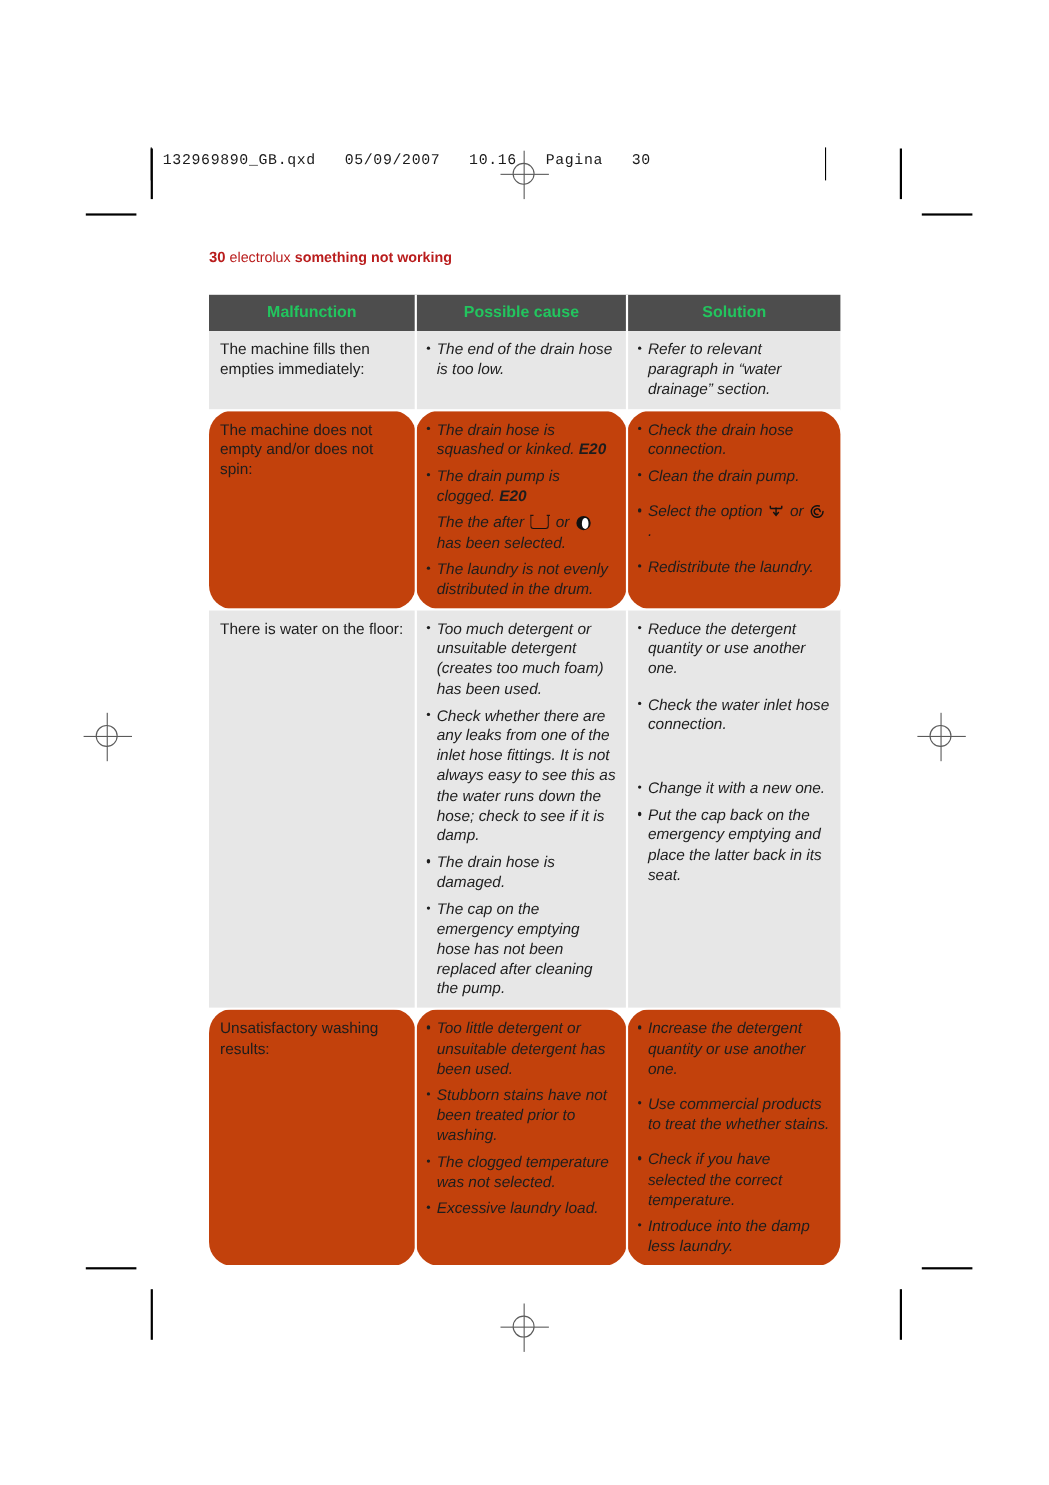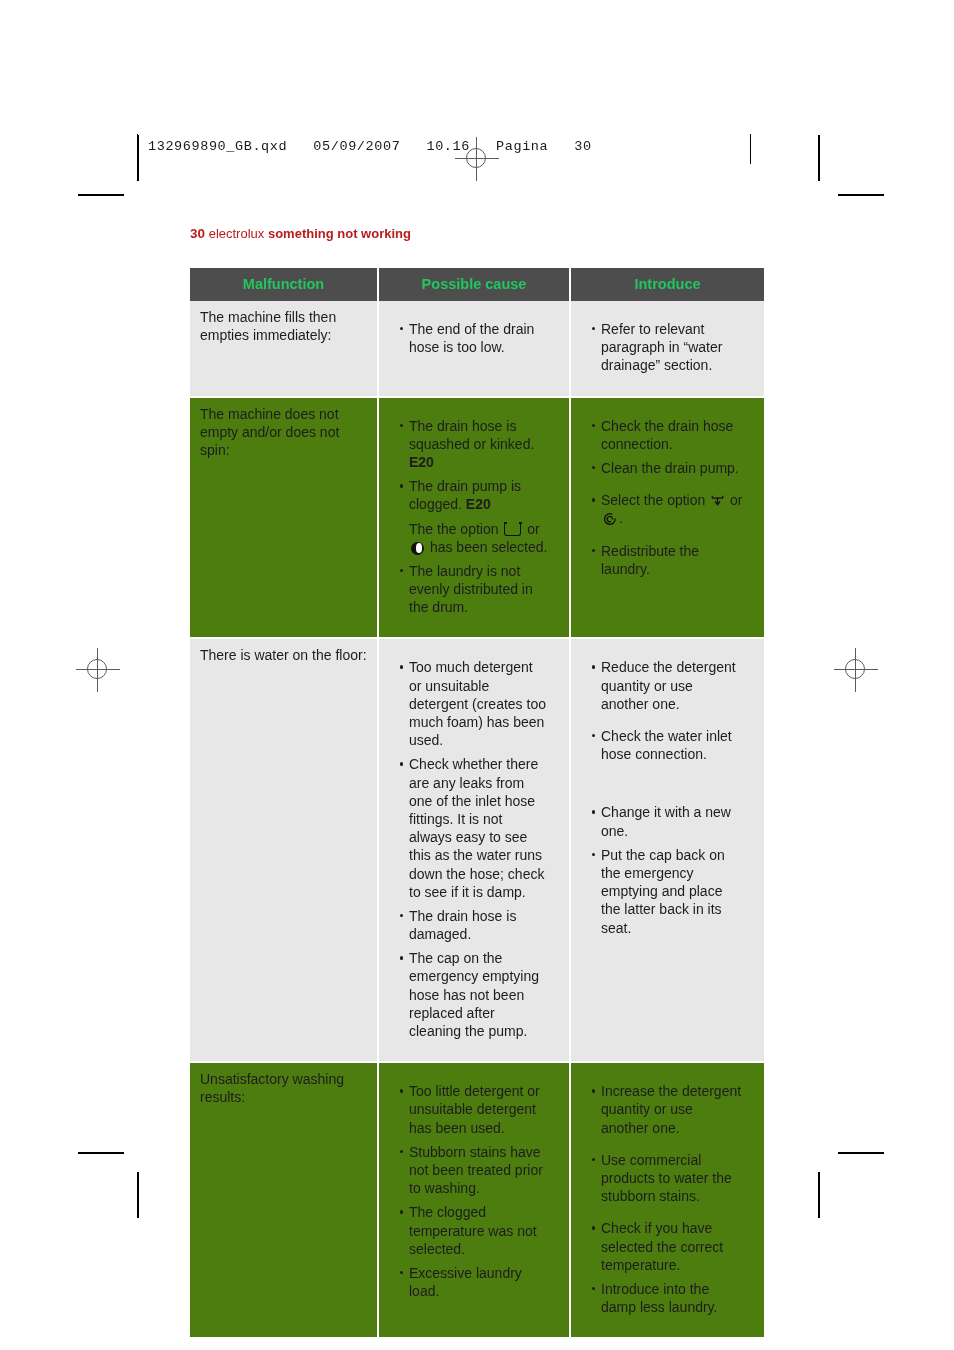--- a/index.html
+++ b/index.html
@@ -141,29 +141,30 @@
     font-size: 14px;
     line-height: 1.30;
     color: #1d1d1d;
     padding: 7px 8px 9px 9px;
     border-right: 2.5px solid #ffffff;
     border-bottom: 2.5px solid #ffffff;
   }
   .tbl td:last-child { border-right: none; }
 
   tr.shade-light td { background: #e7e7e7; }
-  tr.shade-dark  td { background: #4d7c0f; }
+  tr.shade-dark  td { background: #c2410c; border-radius: 22px; }
 
   .tbl td.first-col { padding-left: 10px; }
 
   
   ul.bl {
     list-style: none;
-    margin: 12px;
+    margin: 0;
     padding: 0;
+    font-style: italic;
   }
   ul.bl > li {
     position: relative;
     padding-left: 9px;
     margin: 0 0 0 0;
   }
   ul.bl > li + li { margin-top: 6px; }
   ul.bl > li.gap-xl { margin-top: 40px; }
   ul.bl > li.gap-md { margin-top: 14px; }
   ul.bl > li::before {
@@ -296,21 +297,21 @@
 <table class="tbl">
   <colgroup>
       <col class="c1">
       <col class="c2">
       <col class="c3">
     </colgroup>
   <thead>
     <tr>
       <th>Malfunction</th>
       <th>Possible cause</th>
-      <th>Introduce</th>
+      <th>Solution</th>
     </tr>
   </thead>
   <tbody>
 
     <tr class="shade-light">
       <td class="first-col">The machine fills then empties immediately:</td>
       <td>
         <ul class="bl">
           <li><span>The end of the drain hose is too low.</span></li>
         </ul>
@@ -321,21 +322,21 @@
         </ul>
       </td>
     </tr>
 
     <tr class="shade-dark">
       <td class="first-col">The machine does not empty and/or does not spin:</td>
       <td>
         <ul class="bl">
           <li><span>The drain hose is squashed or kinked. </span><span class="b">E20</span></li>
           <li><span>The drain pump is clogged. </span><span class="b">E20</span></li>
-          <li class="nobullet"><span>The the option </span><span class="ico ico-rinse-hold"></span><span> or </span><span class="ico ico-night"></span><span> has been selected.</span></li>
+          <li class="nobullet"><span>The the after </span><span class="ico ico-rinse-hold"></span><span> or </span><span class="ico ico-night"></span><span> has been selected.</span></li>
           <li><span>The laundry is not evenly distributed in the drum.</span></li>
         </ul>
       </td>
       <td>
         <ul class="bl">
           <li><span>Check the drain hose connection.</span></li>
           <li><span>Clean the drain pump.</span></li>
           <li class="gap-md"><span>Select the option </span><span class="ico ico-drain"><svg viewBox="0 0 13 12" width="13" height="12">
                   <path d="M1.3 0.8 v2.4 M11.7 0.8 v2.4 M1.3 3.2 h10.4" stroke="#111" stroke-width="1.3" fill="none"></path>
                   <path d="M6.5 2.4 v6.2 M4 6.4 L6.5 9.6 L9 6.4" stroke="#111" stroke-width="1.3" fill="none" stroke-linejoin="miter"></path>
@@ -373,21 +374,21 @@
         <ul class="bl">
           <li><span>Too little detergent or unsuitable detergent has been used.</span></li>
           <li><span>Stubborn stains have not been treated prior to washing.</span></li>
           <li><span>The clogged temperature was not selected.</span></li>
           <li><span>Excessive laundry load.</span></li>
         </ul>
       </td>
       <td>
         <ul class="bl">
           <li><span>Increase the detergent quantity or use another one.</span></li>
-          <li class="gap-md"><span>Use commercial products to water the stubborn stains.</span></li>
+          <li class="gap-md"><span>Use commercial products to treat the whether stains.</span></li>
           <li class="gap-md"><span>Check if you have selected the correct temperature.</span></li>
           <li><span>Introduce into the damp less laundry.</span></li>
         </ul>
       </td>
     </tr>
 
   </tbody>
 </table>
 
 </body></html>

